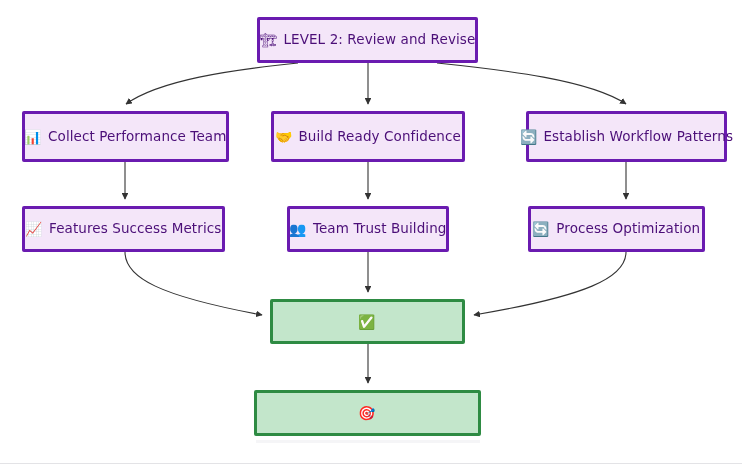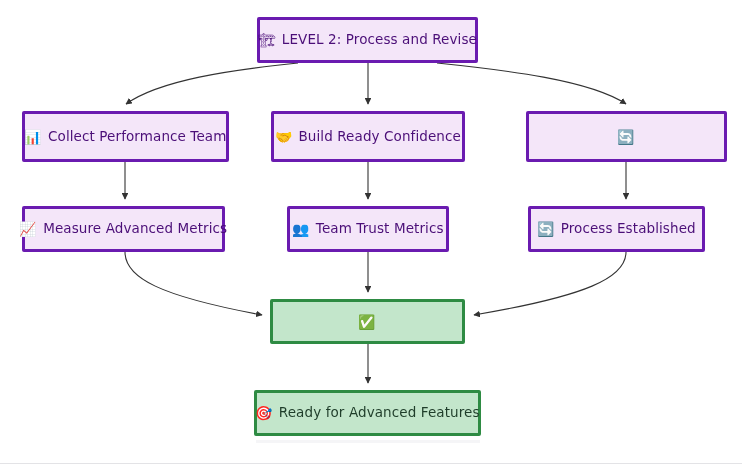--- a/index.html
+++ b/index.html
@@ -100,74 +100,74 @@
       <path d="M 125 252 C 125 278, 160 296, 262 315"></path>
       <path d="M 368 252 L 368 292"></path>
       <path d="M 626 252 C 626 278, 586 296, 474 315"></path>
       <path d="M 368 344 L 368 383"></path>
     </g>
   </svg>
 
   <div class="node node-purple" style="left:257px; top:17px; width:221px; height:46px;">
     <span class="node-label">
       <span class="node-icon">🏗</span>
-      <span class="node-text">LEVEL 2: Process and Revise</span>
+      <span class="node-text">LEVEL 2: Review and Revise</span>
     </span>
   </div>
 
   <div class="node node-purple" style="left:22px; top:111px; width:207px; height:51px;">
     <span class="node-label">
       <span class="node-icon">📊</span>
       <span class="node-text">Collect Performance Team</span>
     </span>
   </div>
 
   <div class="node node-purple" style="left:271px; top:111px; width:194px; height:51px;">
     <span class="node-label">
       <span class="node-icon">🤝</span>
       <span class="node-text">Build Ready Confidence</span>
     </span>
   </div>
 
   <div class="node node-purple" style="left:526px; top:111px; width:201px; height:51px;">
     <span class="node-label">
       <span class="node-icon">🔄</span>
+      <span class="node-text">Establish Workflow Patterns</span>
     </span>
   </div>
 
   <div class="node node-purple" style="left:22px; top:206px; width:203px; height:46px;">
     <span class="node-label">
       <span class="node-icon">📈</span>
-      <span class="node-text">Measure Advanced Metrics</span>
+      <span class="node-text">Features Success Metrics</span>
     </span>
   </div>
 
   <div class="node node-purple" style="left:287px; top:206px; width:162px; height:46px;">
     <span class="node-label">
       <span class="node-icon">👥</span>
-      <span class="node-text">Team Trust Metrics</span>
+      <span class="node-text">Team Trust Building</span>
     </span>
   </div>
 
   <div class="node node-purple" style="left:528px; top:206px; width:177px; height:46px;">
     <span class="node-label">
       <span class="node-icon">🔄</span>
-      <span class="node-text">Process Established</span>
+      <span class="node-text">Process Optimization</span>
     </span>
   </div>
 
   <div class="node node-green" style="left:270px; top:299px; width:195px; height:45px;">
     <span class="node-label">
       <span class="node-icon">✅</span>
     </span>
   </div>
 
   <div class="node node-green" style="left:254px; top:390px; width:227px; height:46px;">
     <span class="node-label">
       <span class="node-icon">🎯</span>
-      <span class="node-text">Ready for Advanced Features</span>
     </span>
   </div>
 
   <div class="top-shade"></div>
   <div class="bottom-rule"></div>
 
 </div>
 
 </body></html>

